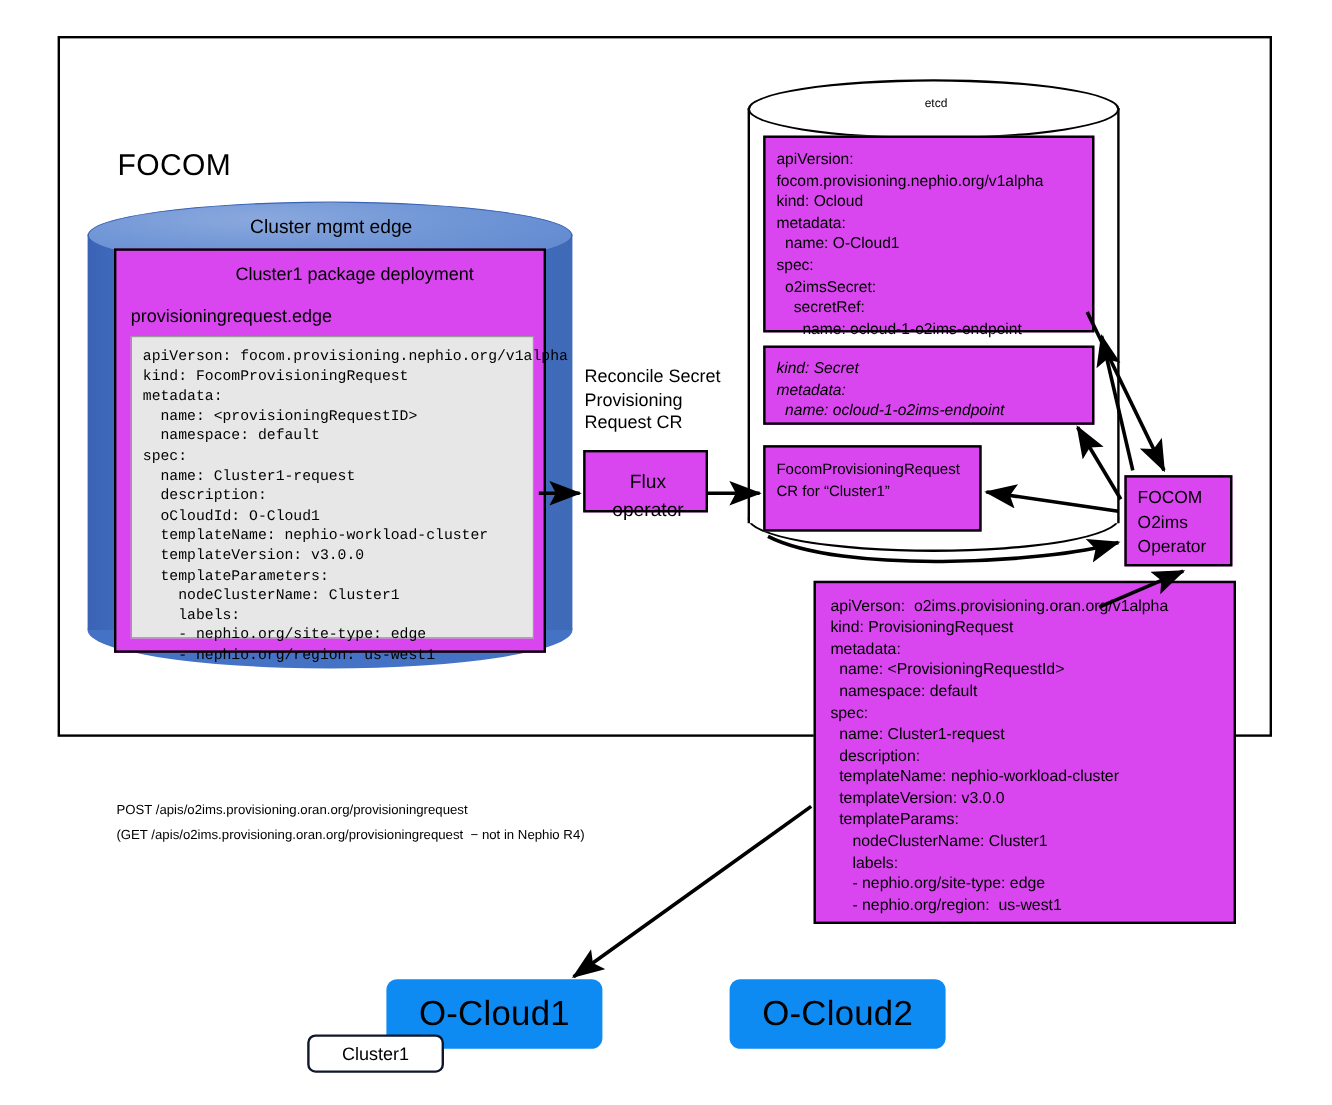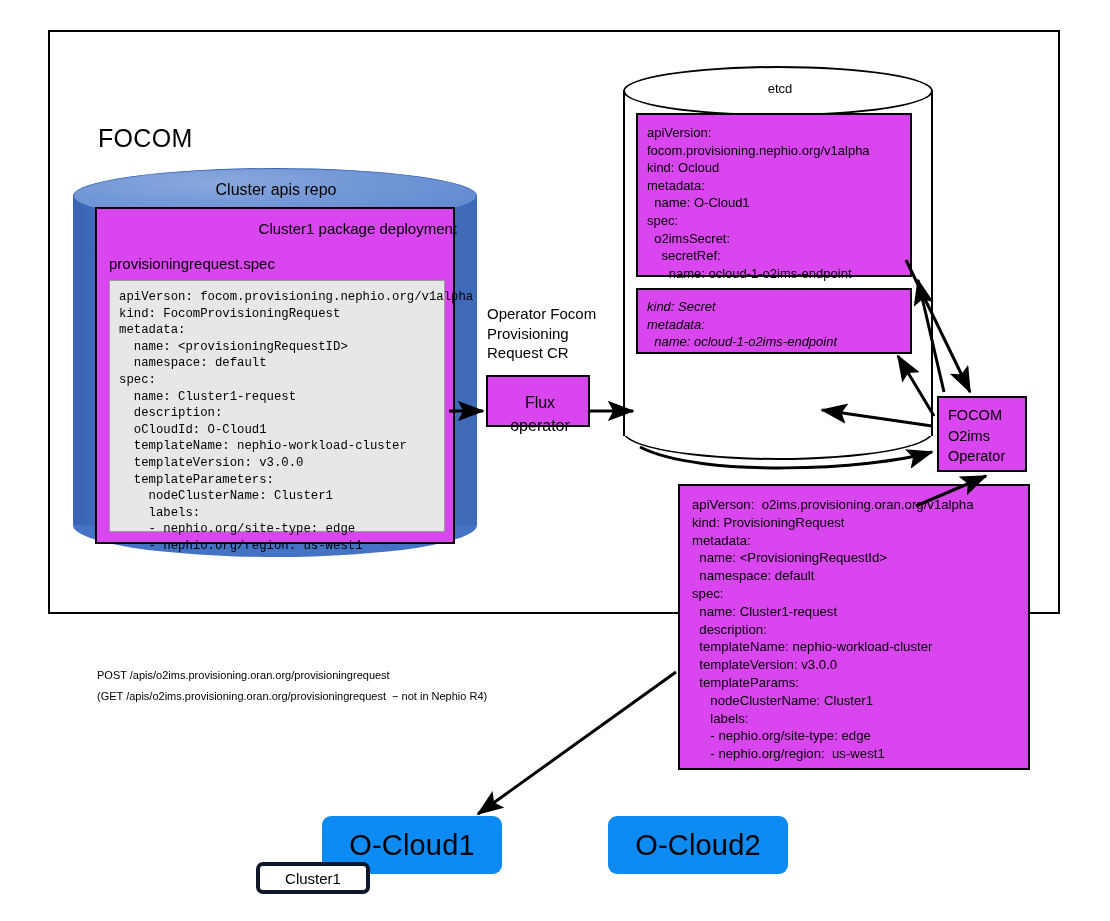--- a/index.html
+++ b/index.html
@@ -21,39 +21,39 @@
       background:linear-gradient(to right,#3a63b5 0%,#4a79cb 18%,#4472C4 60%,#3f6ab8 100%);}
   #repo-bottom{left:0;top:325px;width:404px;height:64px;border-radius:50%;
       background:#4472C4;}
   #repo-top{left:0;top:0;width:404px;height:56px;border-radius:50%;
       background:radial-gradient(ellipse at 35% 25%,#8aa8dd 0%,#7096d6 45%,#5b84cc 100%);
       border:1px solid #3a63b5;}
   #repo-top-label{left:0;top:12px;width:404px;text-align:center;font-size:16px;}
 
   
   #pkg-card{left:95px;top:207px;width:360px;height:337px;}
-  #pkg-title{left:0;top:11px;width:360px;text-align:right;font-size:15px;padding-left:37px;}
+  #pkg-title{left:0;top:11px;width:360px;text-align:center;font-size:15px;padding-left:37px;}
   #pkg-file{left:12px;top:46px;font-size:15px;}
   #pkg-yaml{left:12px;top:71px;width:336px;height:252px;background:#e7e7e7;border:1px solid #9a9a9a;font-family:Liberation Mono, monospace;}
   #pkg-yaml-text{left:9px;top:8px;font-size:12.3px;line-height:16.6px;}
 
   
   #reconcile-label{left:487px;top:304px;font-size:15px;line-height:19.5px;}
   #flux-box{left:486px;top:375px;width:104px;height:52px;}
   #flux-text{left:0;top:14px;width:104px;text-align:center;font-size:16px;line-height:23px;}
 
   
   #etcd-cyl{left:623px;top:66px;width:310px;height:394px;}
   #etcd-body{left:0;top:24px;width:310px;height:346px;background:#fff;
       border-left:2px solid #000;border-right:2px solid #000;}
   #etcd-bottom{left:0;top:338px;width:310px;height:56px;border-radius:50%;
       background:#fff;border:2px solid #000;}
   #etcd-top{left:0;top:0;width:310px;height:50px;border-radius:50%;
       background:#fff;border:2px solid #000;}
-  #etcd-label{left:0;top:13px;width:310px;text-align:center;font-size:13px;}
+  #etcd-label{left:0;top:13px;width:310px;text-align:center;font-size:10px;}
 
   #ocloud-cr-box{left:636px;top:113px;width:276px;height:164px;}
   #ocloud-cr-text{left:9px;top:9px;font-size:13px;line-height:17.6px;}
   #secret-box{left:636px;top:288px;width:276px;height:66px;font-style:italic;}
   #secret-text{left:9px;top:8px;font-size:13px;line-height:17.6px;}
   #fpr-box{left:636px;top:371px;width:182px;height:72px;}
   #fpr-text{left:9px;top:9px;font-size:12.5px;line-height:18px;}
 
   
   #o2ims-box{left:937px;top:396px;width:90px;height:76px;}
@@ -65,67 +65,67 @@
 
   
   #api-note{left:97px;top:665px;font-size:11px;line-height:21px;}
 
   
   .ocloud{position:absolute;box-sizing:border-box;border-radius:9px;
       display:flex;align-items:center;justify-content:center;
       color:#000000;font-size:29px;letter-spacing:.2px;}
   #ocloud1{left:322px;top:816px;width:180px;height:58px;background:#0d8bf2;}
   #ocloud2{left:608px;top:816px;width:180px;height:58px;background:#0d8bf2;}
-  #cluster1-chip{left:256px;top:862px;width:114px;height:32px;border:4px solid #0f172a;
+  #cluster1-chip{left:256px;top:862px;width:114px;height:32px;border:2px solid #0f172a;
       border-radius:7px;background:#fff;display:flex;align-items:center;justify-content:center;
       font-size:15px;}
 
   
   #arrows{position:absolute;left:0;top:0;width:1110px;height:921px;pointer-events:none;}
 </style>
 </head>
 <body>
 
 <div id="canvas">
 
   <div id="focom-container" class="abs"></div>
   <div id="focom-title" class="txt">FOCOM</div>
 
   <div id="repo-cyl" class="abs">
     <div id="repo-bottom" class="abs"></div>
     <div id="repo-body" class="abs"></div>
     <div id="repo-top" class="abs">
-      <div id="repo-top-label" class="txt">Cluster apis repo</div>
+      <div id="repo-top-label" class="txt">Cluster mgmt edge</div>
     </div>
   </div>
 
   <div id="pkg-card" class="box">
     <div id="pkg-title" class="txt">Cluster1 package deployment</div>
-    <div id="pkg-file" class="txt">provisioningrequest.spec</div>
+    <div id="pkg-file" class="txt">provisioningrequest.edge</div>
     <div id="pkg-yaml" class="abs">
       <div id="pkg-yaml-text" class="txt">apiVerson: focom.provisioning.nephio.org/v1alpha
 kind: FocomProvisioningRequest
 metadata:
   name: &lt;provisioningRequestID&gt;
   namespace: default
 spec:
   name: Cluster1-request
   description:
   oCloudId: O-Cloud1
   templateName: nephio-workload-cluster
   templateVersion: v3.0.0
   templateParameters:
     nodeClusterName: Cluster1
     labels:
     - nephio.org/site-type: edge
     - nephio.org/region: us-west1</div>
     </div>
   </div>
 
-  <div id="reconcile-label" class="txt">Operator Focom
+  <div id="reconcile-label" class="txt">Reconcile Secret
 Provisioning
 Request CR</div>
   <div id="flux-box" class="box">
     <div id="flux-text" class="txt">Flux
 operator</div>
   </div>
 
   <div id="etcd-cyl" class="abs">
     <div id="etcd-bottom" class="abs"></div>
     <div id="etcd-body" class="abs"></div>
@@ -142,20 +142,24 @@
   name: O-Cloud1
 spec:
   o2imsSecret:
     secretRef:
       name: ocloud-1-o2ims-endpoint</div>
   </div>
   <div id="secret-box" class="box">
     <div id="secret-text" class="txt">kind: Secret
 metadata:
   name: ocloud-1-o2ims-endpoint</div>
+  </div>
+  <div id="fpr-box" class="box">
+    <div id="fpr-text" class="txt">FocomProvisioningRequest
+CR for “Cluster1”</div>
   </div>
 
   <div id="o2ims-box" class="box">
     <div id="o2ims-text" class="txt">FOCOM
 O2ims
 Operator</div>
   </div>
 
   <div id="pr-box" class="box">
     <div id="pr-text" class="txt">apiVerson:  o2ims.provisioning.oran.org/v1alpha

